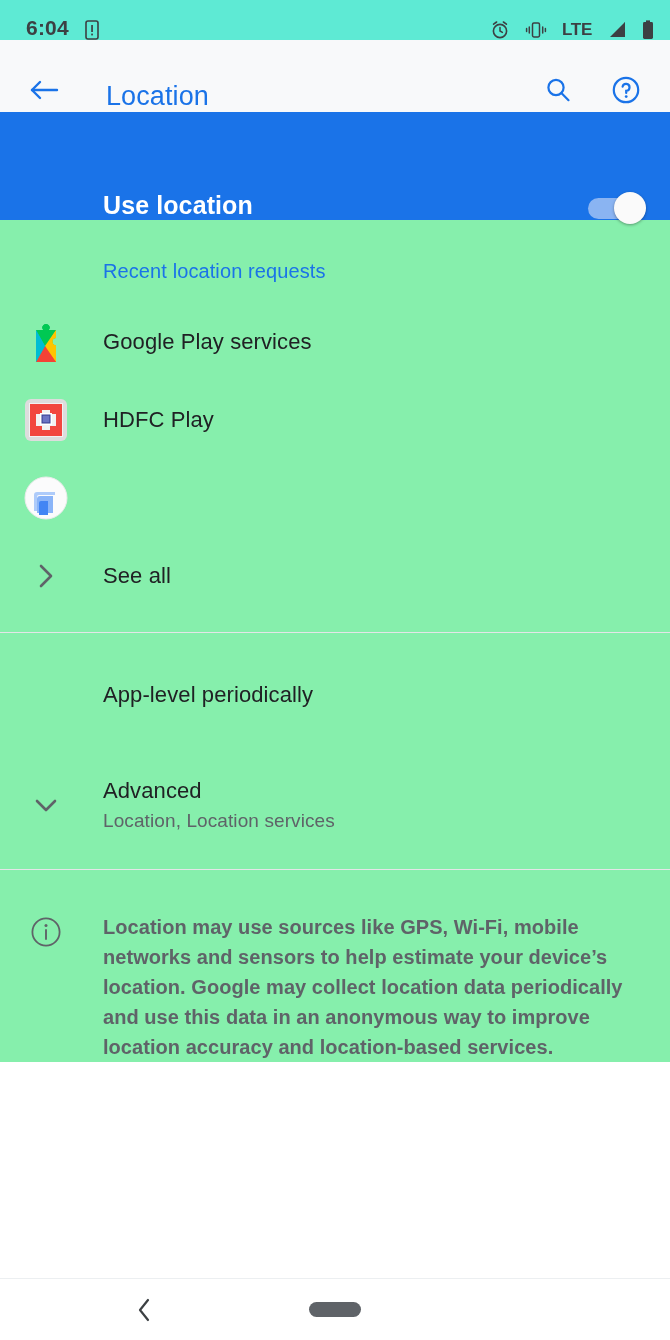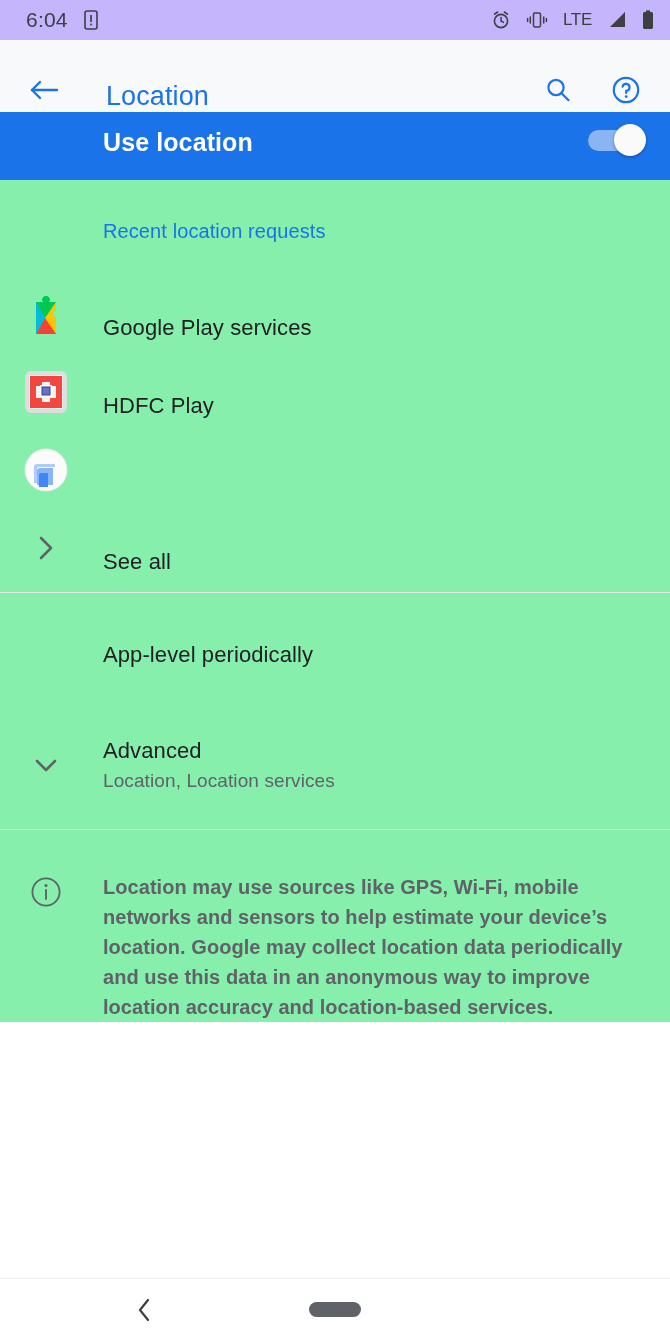--- a/index.html
+++ b/index.html
@@ -8,25 +8,26 @@
     font-family:"Liberation Sans", sans-serif;
     background:#ffffff;
     position:relative;
     overflow:hidden;
     -webkit-font-smoothing:antialiased;
   }
 
   
   .status-bar{
     height:40px;
-    background:#c4b5fd;
-    display:flex;
-    align-items:center;
+    background:#5eead4;
+    display:flex;
+    align-items:flex-end;
     padding:0 16px 0 26px;
     position:relative;
+    font-weight:bold;
   }
   .status-time{
     font-size:21px;
     color:#3c4043;
     letter-spacing:0.2px;
   }
   .status-left-icons{
     display:flex;
     align-items:center;
     margin-left:16px;
@@ -69,23 +70,23 @@
     gap:24px;
   }
   .appbar-icon{
     width:44px;height:44px;
     display:flex;align-items:center;justify-content:center;
   }
 
   
   .master-switch{
     background:#1a73e8;
-    height:68px;
-    display:flex;
-    align-items:flex-start;
+    height:108px;
+    display:flex;
+    align-items:flex-end;
     padding:16px 24px 0 103px;
   }
   .master-switch-label{
     color:#ffffff;
     font-size:25px;
     font-weight:bold;
     letter-spacing:0.1px;
   }
   .switch{
     margin-left:auto;
@@ -115,21 +116,21 @@
   .section-header{
     color:#1a73e8;
     font-size:20px;
     padding:40px 0 0 103px;
     letter-spacing:0.1px;
   }
 
   .list-row{
     height:78px;
     display:flex;
-    align-items:flex-end;
+    align-items:center;
     padding-left:18px;
   }
   .row-lead{
     width:55px;
     height:55px;
     flex:0 0 auto;
     display:flex;
     align-items:center;
     justify-content:center;
   }

